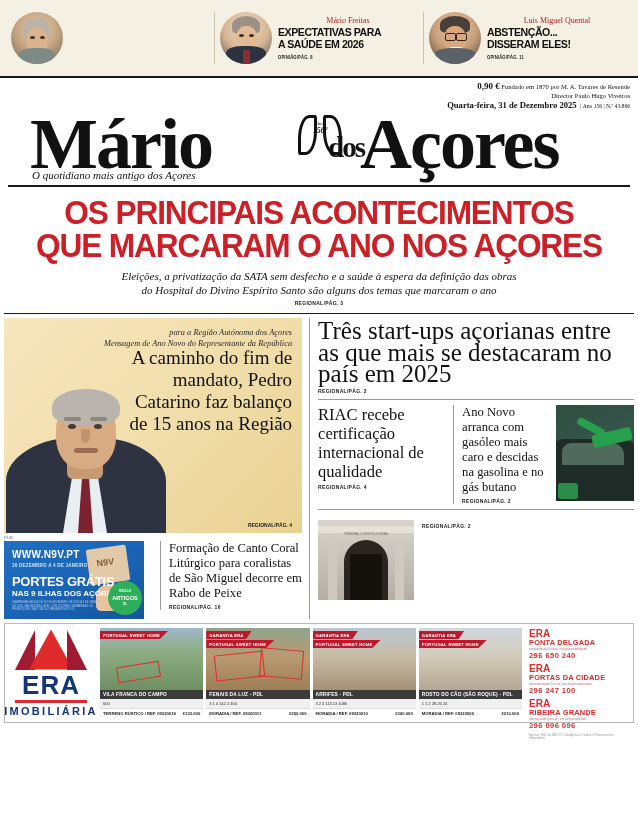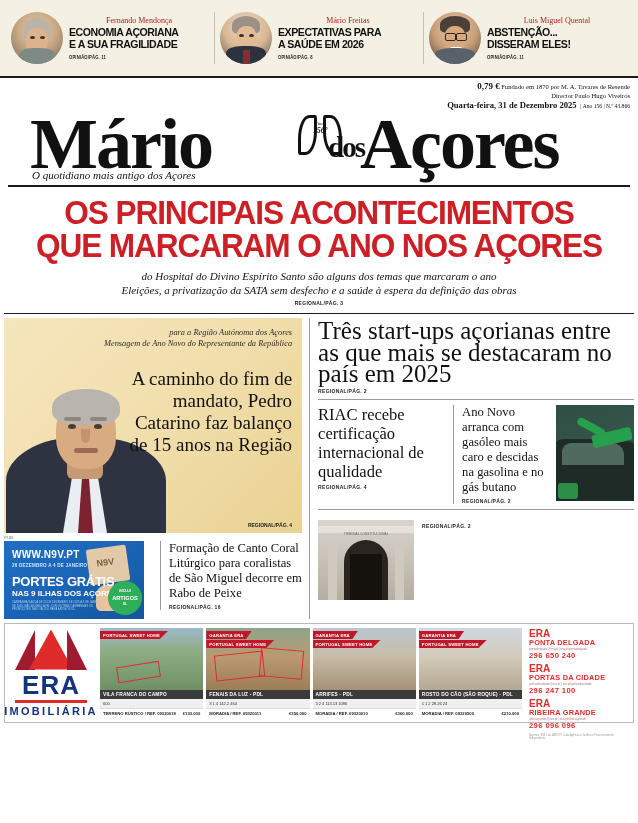--- a/index.html
+++ b/index.html
@@ -68,21 +68,21 @@
   .cols{display:flex;margin-top:4px;}
   .col-l{width:310px;box-sizing:border-box;padding-right:7px;
      border-right:1px solid #9a9a9a;}
   .col-r{width:328px;box-sizing:border-box;padding-left:8px;}
 
   
   .feature{position:relative;height:215px;overflow:hidden;
      background:linear-gradient(135deg,#f6e6bd 0%,#f2dfae 45%,#e9d293 100%);}
   .feature .fkicker{position:absolute;left:12px;right:10px;top:9px;text-align:right;
      font-style:italic;font-size:8.4px;line-height:11px;color:#2b2b2b;z-index:3;}
-  .feature .fhead{position:absolute;right:10px;top:50px;width:172px;text-align:right;
+  .feature .fhead{position:absolute;right:10px;top:29px;width:172px;text-align:right;
      font-size:19px;line-height:22px;color:#111;z-index:3;}
   .feature .ftag{position:absolute;right:10px;bottom:5px;z-index:3;
      font-family:"Liberation Sans",sans-serif;font-weight:bold;font-size:5px;color:#222;}
   .portrait{position:absolute;left:-4px;bottom:0;width:175px;height:196px;z-index:2;}
   .p-suit{position:absolute;left:6px;bottom:0;width:160px;height:96px;
      background:#2d3340;border-radius:46% 46% 0 0;}
   .p-shirt{position:absolute;left:63px;bottom:0;width:44px;height:60px;background:#e9eef2;
      clip-path:polygon(22% 0,78% 0,100% 100%,0 100%);}
   .p-tie{position:absolute;left:78px;bottom:0;width:15px;height:58px;background:#7d2230;
      clip-path:polygon(28% 0,72% 0,100% 100%,0 100%);}
@@ -224,28 +224,20 @@
   <div class="opinion-strip">
 
     <div class="op-item">
       <div class="op-photo" style="background:radial-gradient(circle at 50% 35%,#e7cdb1 0%,#c9a985 45%,#6f6553 100%);">
         <i style="left:13px;top:6px;width:26px;height:22px;background:#b9b3a8;border-radius:50% 50% 20% 20%;"></i>
         <i style="left:15px;top:16px;width:22px;height:26px;background:#dcb38c;border-radius:45%;"></i>
         <i style="left:19px;top:24px;width:5px;height:3px;background:#3b3128;border-radius:50%;"></i>
         <i style="left:29px;top:24px;width:5px;height:3px;background:#3b3128;border-radius:50%;"></i>
         <i style="left:8px;bottom:0;width:36px;height:16px;background:#7d8a86;border-radius:40% 40% 0 0;"></i>
       </div>
-      <div class="op-txt">
-        <div class="op-author">Fernando Mendonça</div>
-        <div class="op-title">
-          <span>ECONOMIA AÇORIANA</span>
-          <span>E A SUA FRAGILIDADE</span>
-        </div>
-        <div class="op-tag">OPINIÃO/PÁG. 11</div>
-      </div>
     </div>
 
     <div class="op-item">
       <div class="op-photo" style="background:radial-gradient(circle at 50% 30%,#f0ddc9 0%,#d6b693 50%,#4a4a52 100%);">
         <i style="left:12px;top:4px;width:28px;height:18px;background:#9b9186;border-radius:50% 50% 25% 25%;"></i>
         <i style="left:16px;top:14px;width:21px;height:26px;background:#e2bb94;border-radius:45%;"></i>
         <i style="left:19px;top:22px;width:5px;height:3px;background:#352c24;border-radius:50%;"></i>
         <i style="left:29px;top:22px;width:5px;height:3px;background:#352c24;border-radius:50%;"></i>
         <i style="left:6px;bottom:0;width:40px;height:18px;background:#2c3240;border-radius:40% 40% 0 0;"></i>
         <i style="left:23px;bottom:0;width:7px;height:14px;background:#8d2b33;"></i>
@@ -276,21 +268,21 @@
           <span>DISSERAM ELES!</span>
         </div>
         <div class="op-tag">OPINIÃO/PÁG. 11</div>
       </div>
     </div>
   </div>
 
   <div class="masthead">
     <div class="mh-meta">
       <div>
-        <span class="price">0,79 €</span>
+        <span class="price">0,90 €</span>
         <span>Fundado em 1870 por M. A. Tavares de Resende</span>
       </div>
       <div>Director Paulo Hugo Viveiros</div>
       <div class="dline">
         <span>Quarta-feira, 31 de Dezembro 2025</span>
         <small>&nbsp;|&nbsp;</small><small>Ano 156</small><small>&nbsp;|&nbsp;</small><small>N.º 43.866</small>
       </div>
     </div>
 
     <div class="mh-title">
@@ -309,22 +301,22 @@
     <div class="mh-sub">O quotidiano mais antigo dos Açores</div>
     <div class="mh-rule"></div>
   </div>
 
   <div class="lead">
     <div class="lead-head">
       <span>OS PRINCIPAIS ACONTECIMENTOS</span>
       <span>QUE MARCARAM O ANO NOS AÇORES</span>
     </div>
     <div class="lead-sub">
+      <div>Eleições, a privatização da SATA sem desfecho e a saúde à espera da definição das obras</div>
       <div>do Hospital do Divino Espírito Santo são alguns dos temas que marcaram o ano</div>
-      <div>Eleições, a privatização da SATA sem desfecho e a saúde à espera da definição das obras</div>
     </div>
     <div class="sect-tag">REGIONAL/PÁG. 3</div>
   </div>
 
   <div class="rule" style="margin:3px 4px 0;"></div>
 
   <div class="cols" style="padding:0 4px;">
 
     <div class="col-l">
       <div class="feature">

